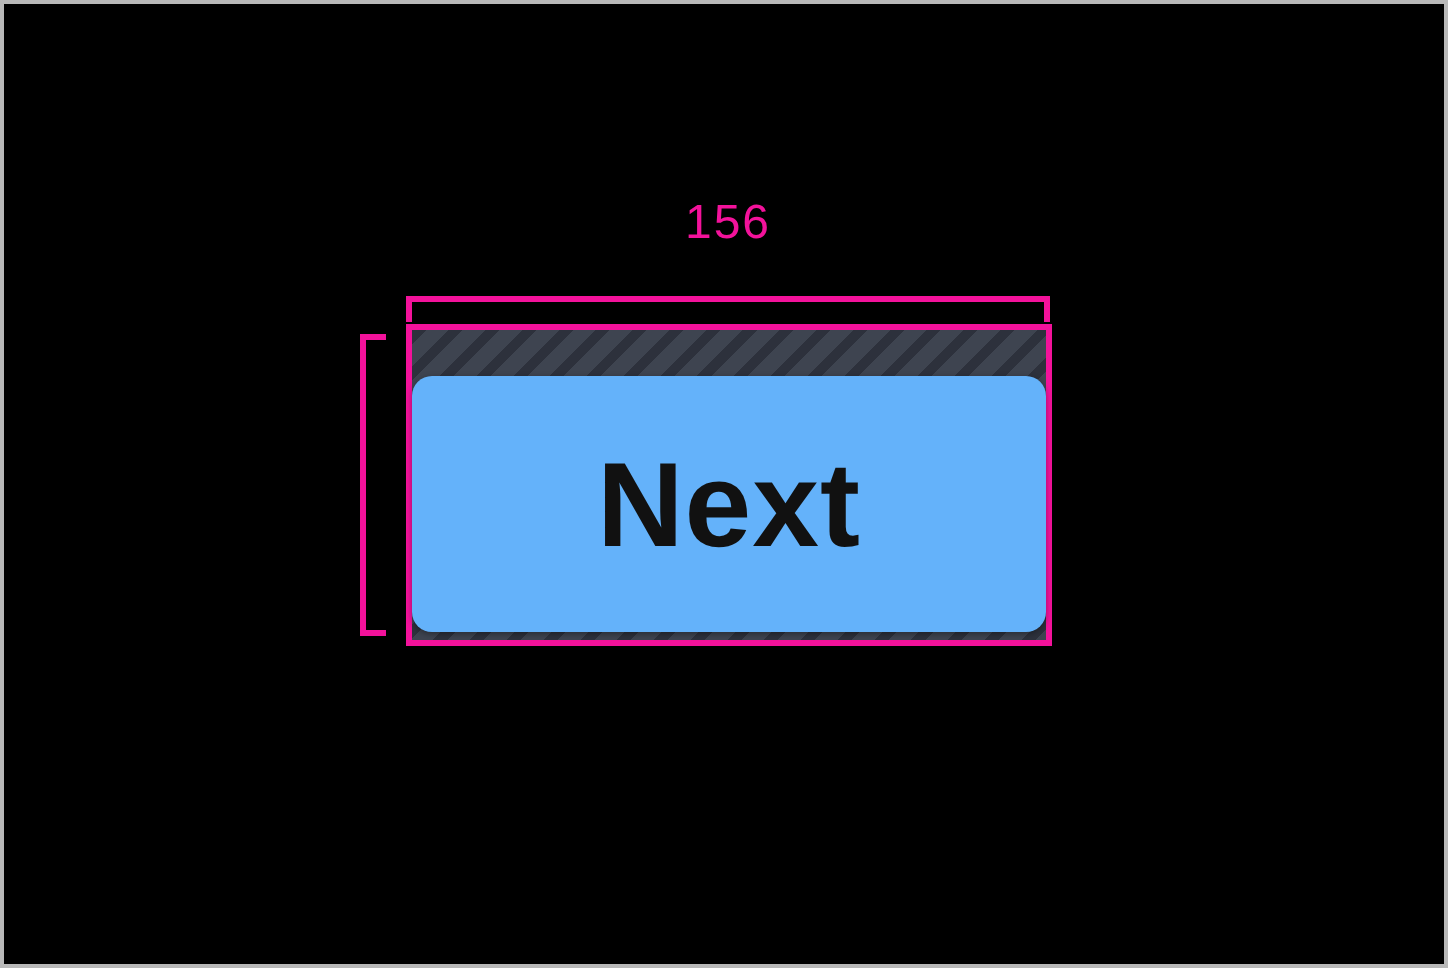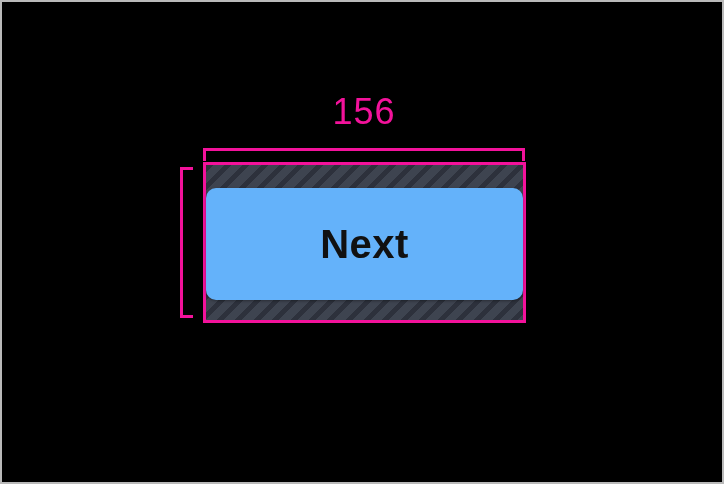--- a/index.html
+++ b/index.html
@@ -15,21 +15,21 @@
     box-sizing: border-box;
     border: 2px solid var(--frame-border, #b9b9b9);
     background: var(--background, #000000);
     overflow: hidden;
   }
   .dim-label {
     position: absolute;
     display: flex;
     align-items: center;
     color: var(--measure-pink, #f3129b);
-    font-size: 36px;
+    font-size: 24px;
     line-height: 1;
     letter-spacing: 1px;
     user-select: none;
   }
   .dim-label.width {
     left: 201px;
     top: 92px;
     width: 322px;
     height: 36px;
     justify-content: center;
@@ -77,27 +77,27 @@
       var(--hatch-stripe, #2d313c) 5px,
       var(--hatch-base, #3e4450) 5px,
       var(--hatch-base, #3e4450) 13px
     );
   }
   .next-button {
     position: absolute;
     left: 0;
     right: 0;
     top: 23px;
-    height: 112px;
+    height: 128px;
     border: none;
     border-radius: 10px;
     background: var(--button-blue, #64b2fa);
     color: var(--button-text, #111111);
     font-family: "Liberation Sans", "DejaVu Sans", sans-serif;
-    font-size: 40px;
+    font-size: 60px;
     font-weight: 700;
     letter-spacing: 0.5px;
     display: flex;
     align-items: center;
     justify-content: center;
     box-shadow: 0 1px 3px rgba(0,0,0,0.35);
     cursor: pointer;
     padding: 0;
   }
 </style>

